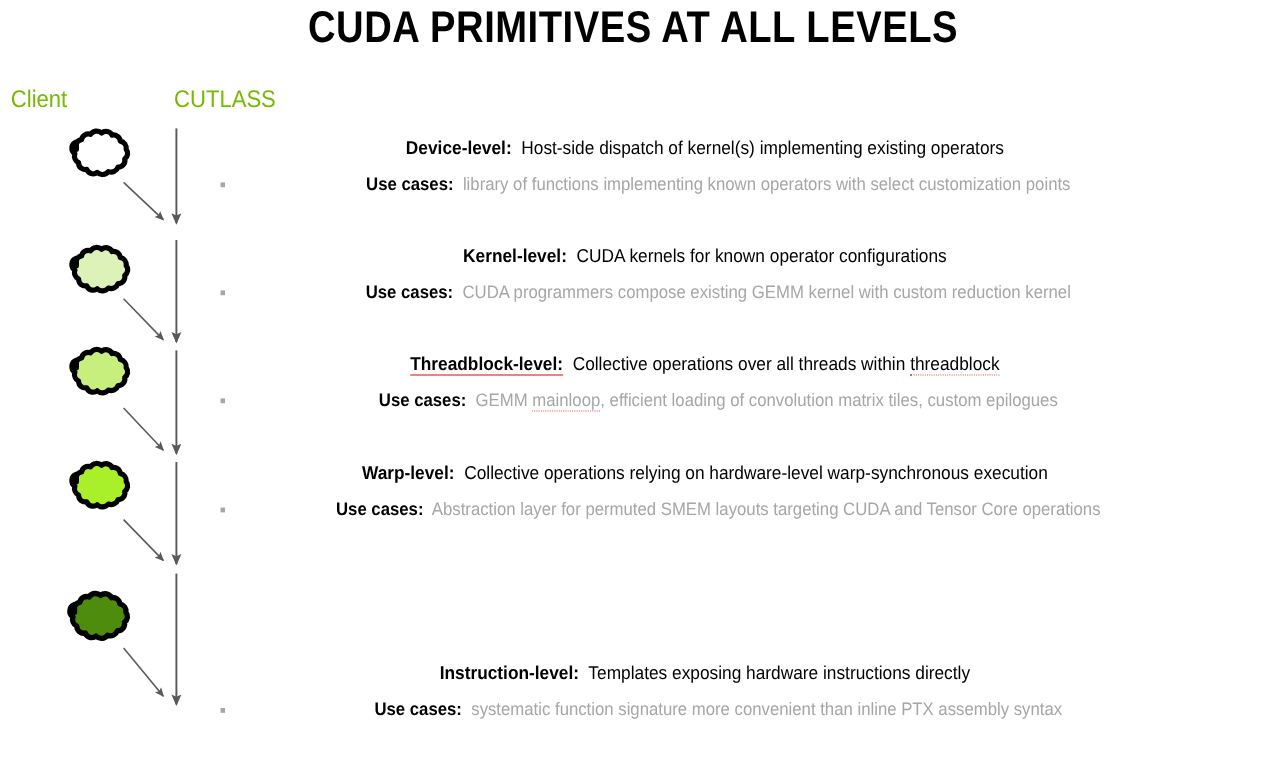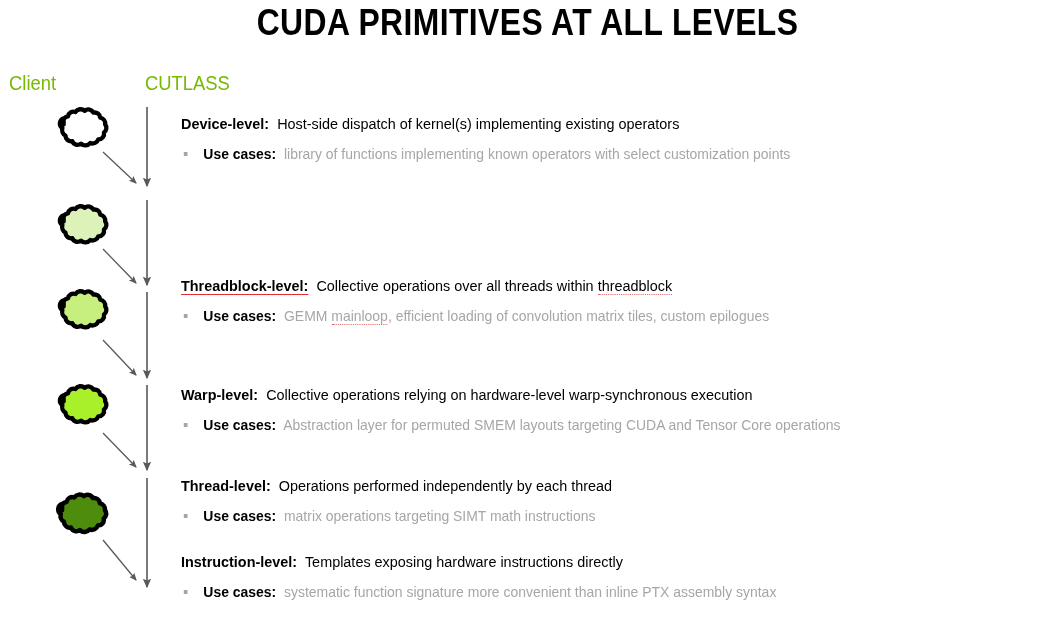--- a/index.html
+++ b/index.html
@@ -56,20 +56,21 @@
     height: 637px;
   }
 
   
   #levels {
     position: absolute;
     left: 181px;
     top: 0;
     width: 874px;
     height: 480px;
+    text-align: center;
   }
   .level-row {
     position: absolute;
     left: 0;
     width: 874px;
   }
   .level-line {
     font-family: "Liberation Sans", sans-serif;
     font-size: 15.5px;
     color: #000000;
@@ -186,22 +187,33 @@
       <span class="level-name">Device-level:</span>
       <span class="level-desc" style="white-space: pre;"> Host-side dispatch of kernel(s) implementing existing operators</span>
     </div>
     <div class="usecase">
       <span class="bullet"></span>
       <span class="uc-label">Use cases:</span>
       <span class="uc-text" style="white-space: pre;"> library of functions implementing known operators with select customization points</span>
     </div>
   </div>
 
-
-  <div class="level-row" style="top:276px">
+  <div class="level-row" style="top:204px">
+    <div class="level-line">
+      <span class="level-name">Kernel-level:</span>
+      <span class="level-desc" style="white-space: pre;"> CUDA kernels for known operator configurations</span>
+    </div>
+    <div class="usecase">
+      <span class="bullet"></span>
+      <span class="uc-label">Use cases:</span>
+      <span class="uc-text" style="white-space: pre;"> CUDA programmers compose existing GEMM kernel with custom reduction kernel</span>
+    </div>
+  </div>
+
+  <div class="level-row" style="top:294px">
     <div class="level-line">
       <span class="level-name spell">Threadblock-level:</span>
       <span class="level-desc" style="white-space: pre;"> Collective operations over all threads within <span class="spell-in">threadblock</span></span>
     </div>
     <div class="usecase">
       <span class="bullet"></span>
       <span class="uc-label">Use cases:</span>
       <span class="uc-text" style="white-space: pre;"> GEMM <span class="spell-in">mainloop</span>, efficient loading of convolution matrix tiles, custom epilogues</span>
     </div>
   </div>
@@ -211,31 +223,20 @@
       <span class="level-name">Warp-level:</span>
       <span class="level-desc" style="white-space: pre;"> Collective operations relying on hardware-level warp-synchronous execution</span>
     </div>
     <div class="usecase">
       <span class="bullet"></span>
       <span class="uc-label">Use cases:</span>
       <span class="uc-text" style="white-space: pre;"> Abstraction layer for permuted SMEM layouts targeting CUDA and Tensor Core operations</span>
     </div>
   </div>
 
-  <div class="level-row" style="top:476px">
-    <div class="level-line">
-      <span class="level-name">Thread-level:</span>
-      <span class="level-desc" style="white-space: pre;"> Operations performed independently by each thread</span>
-    </div>
-    <div class="usecase">
-      <span class="bullet"></span>
-      <span class="uc-label">Use cases:</span>
-      <span class="uc-text" style="white-space: pre;"> matrix operations targeting SIMT math instructions</span>
-    </div>
-  </div>
 
   <div class="level-row" style="top:552px">
     <div class="level-line">
       <span class="level-name">Instruction-level:</span>
       <span class="level-desc" style="white-space: pre;"> Templates exposing hardware instructions directly</span>
     </div>
     <div class="usecase">
       <span class="bullet"></span>
       <span class="uc-label">Use cases:</span>
       <span class="uc-text" style="white-space: pre;"> systematic function signature more convenient than inline PTX assembly syntax</span>

